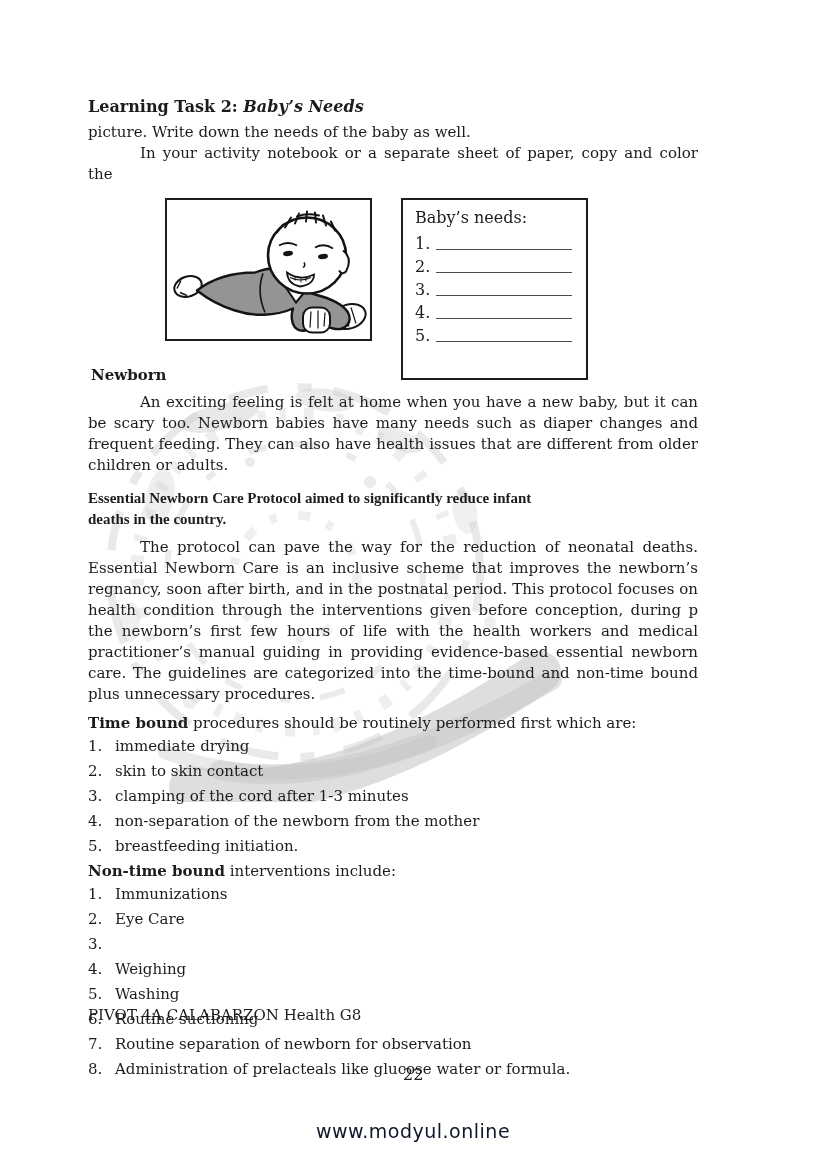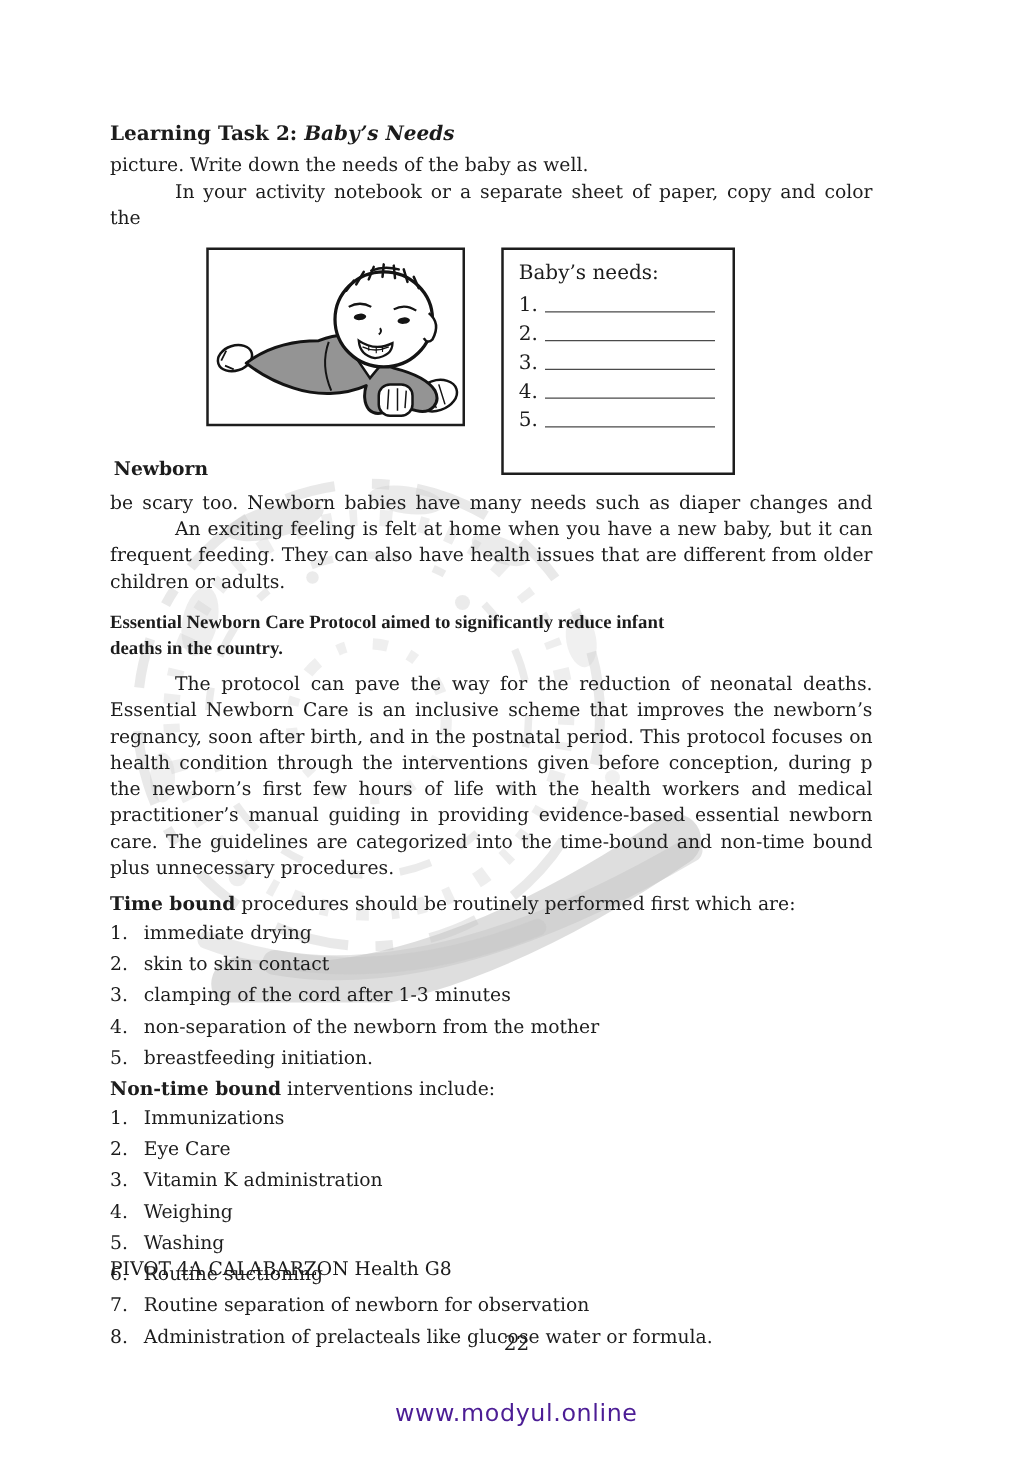--- a/index.html
+++ b/index.html
@@ -28,21 +28,21 @@
   .para{margin-top:6px;}
   .para.p2{margin-top:7px;}
   .lead{margin-top:7px;font-size:15px;line-height:22px;}
   .lead.mt1{margin-top:1px;}
   .olist{font-size:15px;}
   .olist .li{display:flex;line-height:25px;}
   .olist .num{width:27px;flex:0 0 27px;}
   .footer-left{position:absolute;left:88px;top:1006px;font-size:15px;z-index:1;}
   .footer-page{position:absolute;left:403px;top:1065px;font-size:16px;z-index:1;}
   .site-mark{position:absolute;left:0;right:0;top:1120px;text-align:center;z-index:1;
-             font-family:"DejaVu Sans", sans-serif;font-size:19px;color:#4c1d95;letter-spacing:.5px;}
+             font-family:"DejaVu Sans", sans-serif;font-size:19px;color:#0f172a;letter-spacing:.5px;}
 </style>
 </head>
 <body>
 
 <div class="page">
 
   <svg class="seal" width="500" height="430" viewBox="0 0 500 430">
     <g fill="none" stroke="#c7c7c7">
       <circle cx="225" cy="200" r="185" stroke-width="8" stroke-dasharray="40 30 14 22 60 35" opacity="0.40"></circle>
       <circle cx="225" cy="200" r="158" stroke-width="13" stroke-dasharray="8 14 6 18 10 22 7 16" opacity="0.30"></circle>
@@ -156,22 +156,22 @@
             <div class="brow">
               <span class="bnum">5.</span>
               <div class="bline"></div>
             </div>
           </div>
       </div>
     </div>
 
     <div class="h2">Newborn</div>
     <div class="para">
+        <div class="ln jline indent">An exciting feeling is felt at home when you have a new baby, but it can</div>
         <div class="ln jline">be scary too. Newborn babies have many needs such as diaper changes and</div>
-        <div class="ln jline indent">An exciting feeling is felt at home when you have a new baby, but it can</div>
         <div class="ln jline">frequent feeding. They can also have health issues that are different from older</div>
         <div class="ln">children or adults.</div>
       </div>
 
     <div class="h2b">
         <div class="ln">Essential Newborn Care Protocol aimed to significantly reduce infant</div>
         <div class="ln">deaths in the country.</div>
       </div>
     <div class="para p2">
         <div class="ln jline indent">The protocol can pave the way for the reduction of neonatal deaths.</div>
@@ -213,21 +213,20 @@
         <div class="li">
           <span class="num">1.</span>
           <span class="txt">Immunizations</span>
         </div>
         <div class="li">
           <span class="num">2.</span>
           <span class="txt">Eye Care</span>
         </div>
         <div class="li">
           <span class="num">3.</span>
-          <span class="txt">Vitamin K administration</span>
         </div>
         <div class="li">
           <span class="num">4.</span>
           <span class="txt">Weighing</span>
         </div>
         <div class="li">
           <span class="num">5.</span>
           <span class="txt">Washing</span>
         </div>
         <div class="li">

